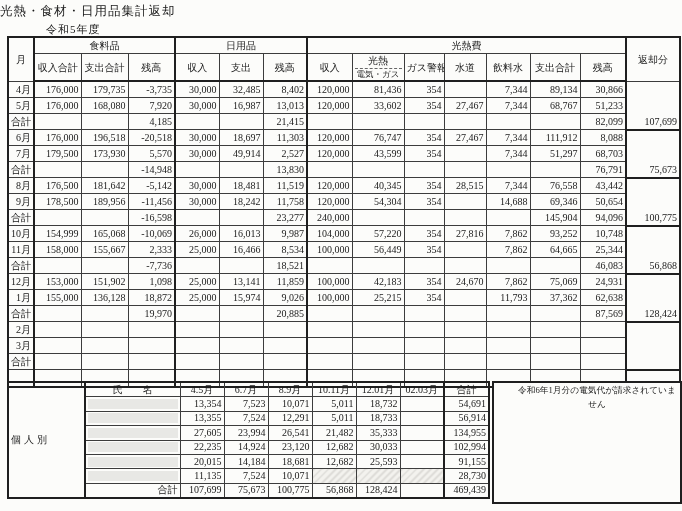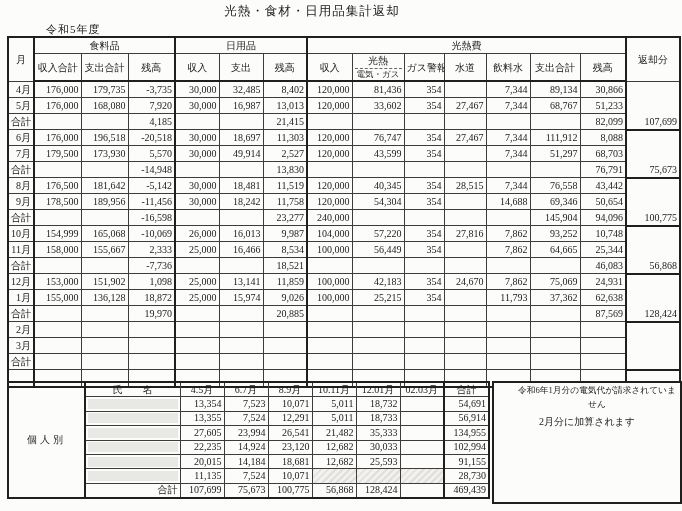--- a/index.html
+++ b/index.html
@@ -2,21 +2,21 @@
 <html><head>
 <meta charset="utf-8">
 <style>
   html,body{margin:0;padding:0;}
   body{
     width:682px;height:511px;position:relative;overflow:hidden;
     background:#fcfcfa;color:#1a1a1a;
     font-family:"Liberation Serif","DejaVu Serif",serif;
   }
   .title{
-    position:absolute;top:3px;left:0;width:624px;text-align:center;
+    position:absolute;top:3px;left:0;width:624px;
     font-size:12.5px;letter-spacing:1px;
   }
   .year{
     position:absolute;top:22px;left:46px;font-size:11px;letter-spacing:1px;
   }
   table{border-collapse:collapse;table-layout:fixed;}
   
   #main-table{
     position:absolute;left:7px;top:36px;width:672px;
     border:2px solid #1f1f1f;
@@ -46,21 +46,21 @@
     border:2px solid #1f1f1f;
   }
   #bottom-table th,#bottom-table td{
     border:1px solid #3c3c3c;
     font-size:10px;font-weight:normal;
     padding:0 2px;height:13.4px;line-height:12px;
     overflow:hidden;white-space:nowrap;
   }
   .bt-hdr th{text-align:center;}
   .bt-label{
-    text-align:center;font-size:11px;letter-spacing:3px;
+    font-size:11px;letter-spacing:3px;
     border-right:2px solid #1f1f1f !important;
   }
   .bt-total-col{border-left:2px solid #1f1f1f !important;}
   .bt-totalrow td{border-top:1px solid #1f1f1f;}
   .namecell{padding:0 3px;}
   .redact{height:10px;background:#e8e8e5;}
   .shaded{
     background:repeating-linear-gradient(135deg,#dedcd8 0 2px,#f3f2ee 2px 5px);
   }
   
@@ -551,14 +551,13 @@
         <td class="num">56,868</td>
         <td class="num">128,424</td>
         <td class="num"></td>
         <td class="num bt-total-col">469,439</td>
       </tr>
     </tbody>
 </table>
 
 <div id="note-box">
   <div class="line1">令和6年1月分の電気代が請求されていません</div>
-  <div class="line2">2月分に加算されます</div>
 </div>
 
 </body></html>

